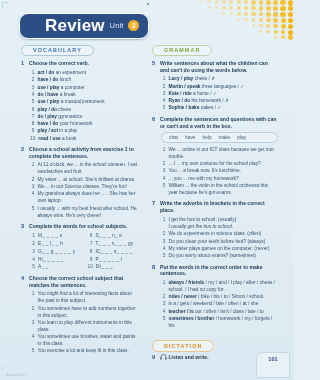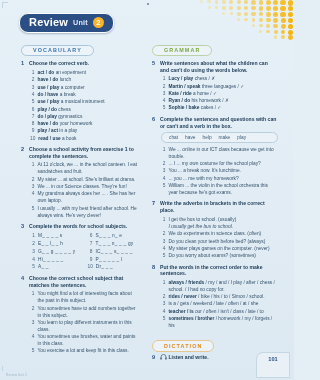--- a/index.html
+++ b/index.html
@@ -23,25 +23,26 @@
   .title-pill{
     position:absolute;left:19px;top:13px;
     background:#2b4f85;
     border:1.6px solid #ffffff;
     border-radius:9px;
     padding:3px 9px 4px 9px;
     display:flex;align-items:center;gap:5px;
     box-shadow:0 1px 2px rgba(40,70,110,.35);
   }
   .title-pill .rv{
-    color:#ffffff;font-size:11px;font-weight:bold;letter-spacing:.2px;
+    color:#ffffff;font-size:17px;font-weight:bold;letter-spacing:.2px;
     line-height:1;
+    margin-left:16px;
   }
   .title-pill .un{
-    color:#dfe8f4;font-size:7.2px;font-weight:bold;line-height:1;
+    color:#dfe8f4;font-size:7.2px;font-weight:normal;line-height:1;
     letter-spacing:.2px;
   }
   .title-pill .num{
     width:11px;height:11px;border-radius:50%;
     background:#f7b329;color:#ffffff;
     font-size:7.5px;font-weight:bold;
     display:flex;align-items:center;justify-content:center;
     line-height:1;
   }
 

